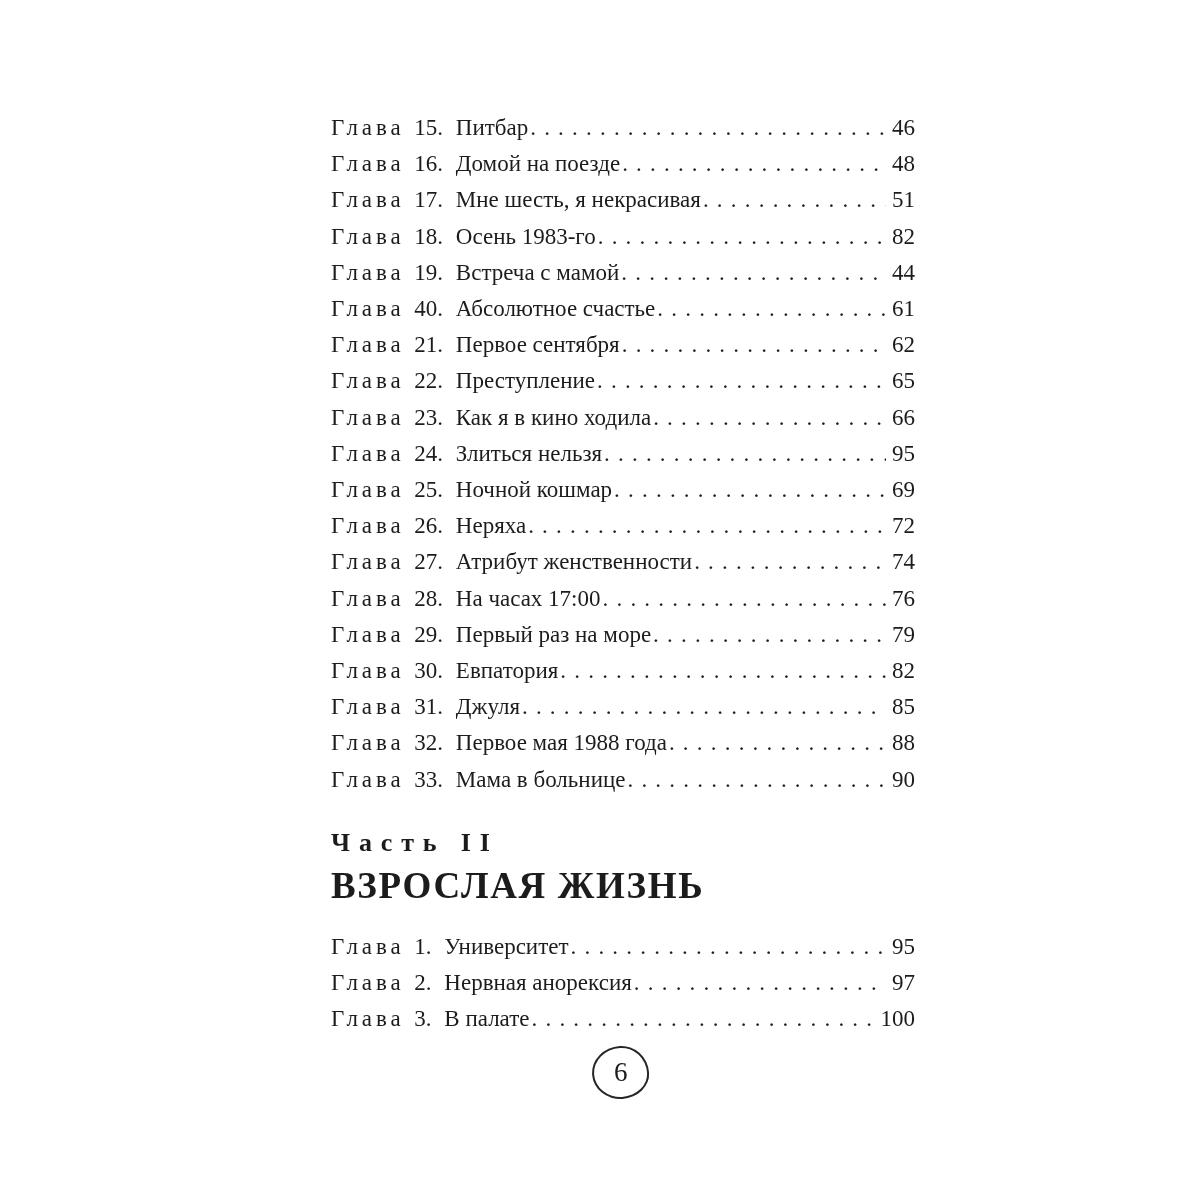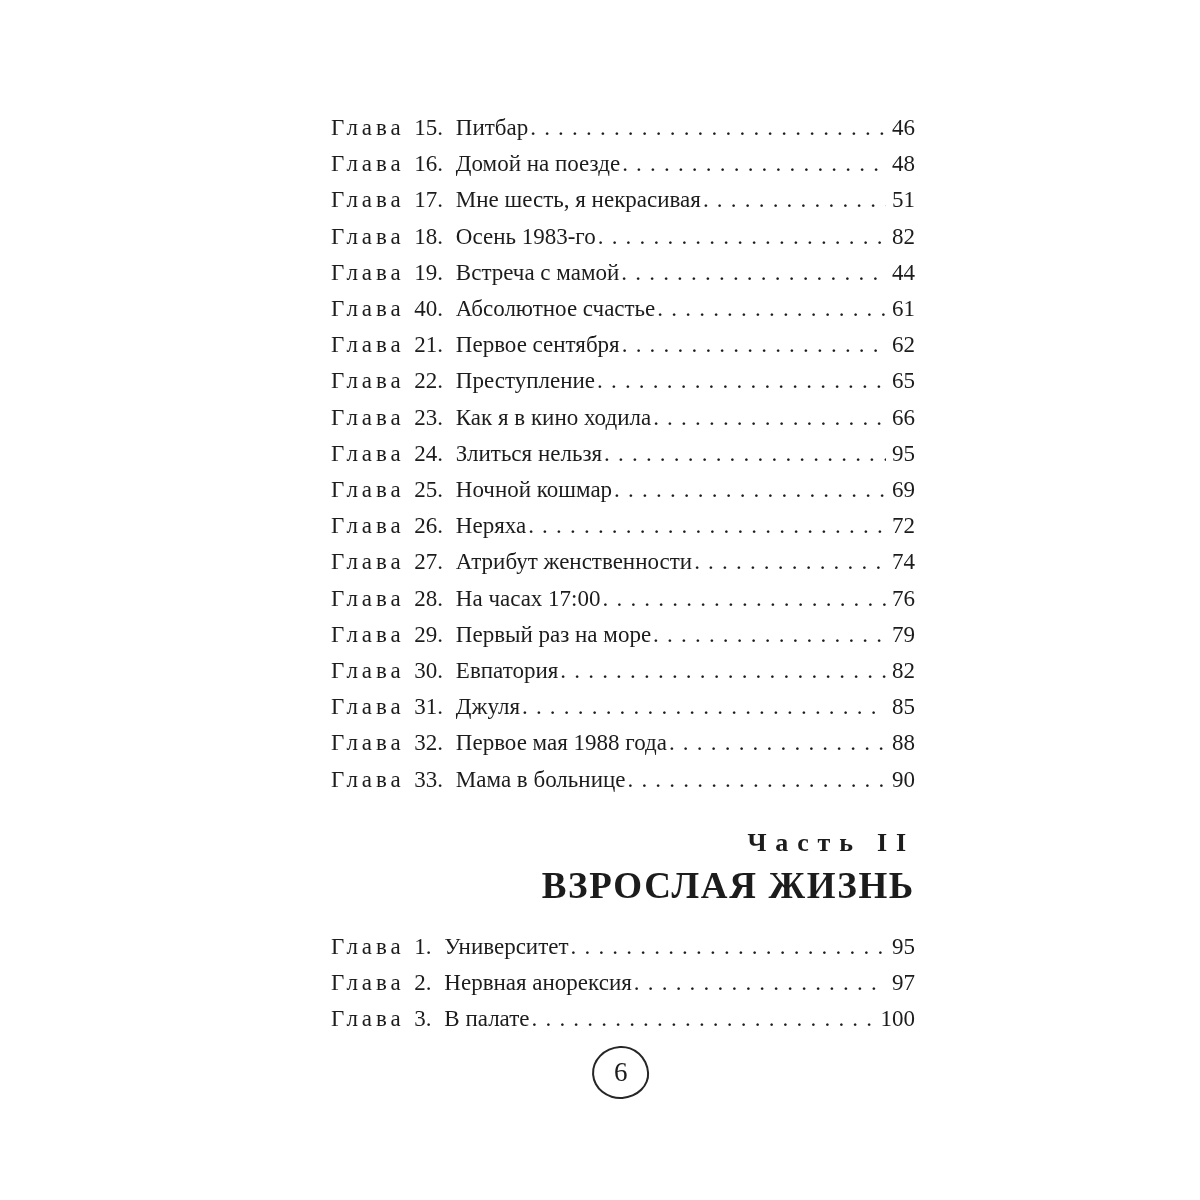--- a/index.html
+++ b/index.html
@@ -39,21 +39,21 @@
     min-width: 0;
     overflow: hidden;
     white-space: nowrap;
     letter-spacing: 8.2px;
     margin: 0 6px 0 2px;
   }
   .pagenum {
     flex: 0 0 auto;
   }
   .part-heading {
-    text-align: right;
+    text-align: left;
     margin-top: 27px;
     margin-bottom: 24px;
   }
   .part-label {
     display: block;
     font-size: 26px;
     font-weight: bold;
     letter-spacing: 0.34em;
     line-height: 36px;
   }

